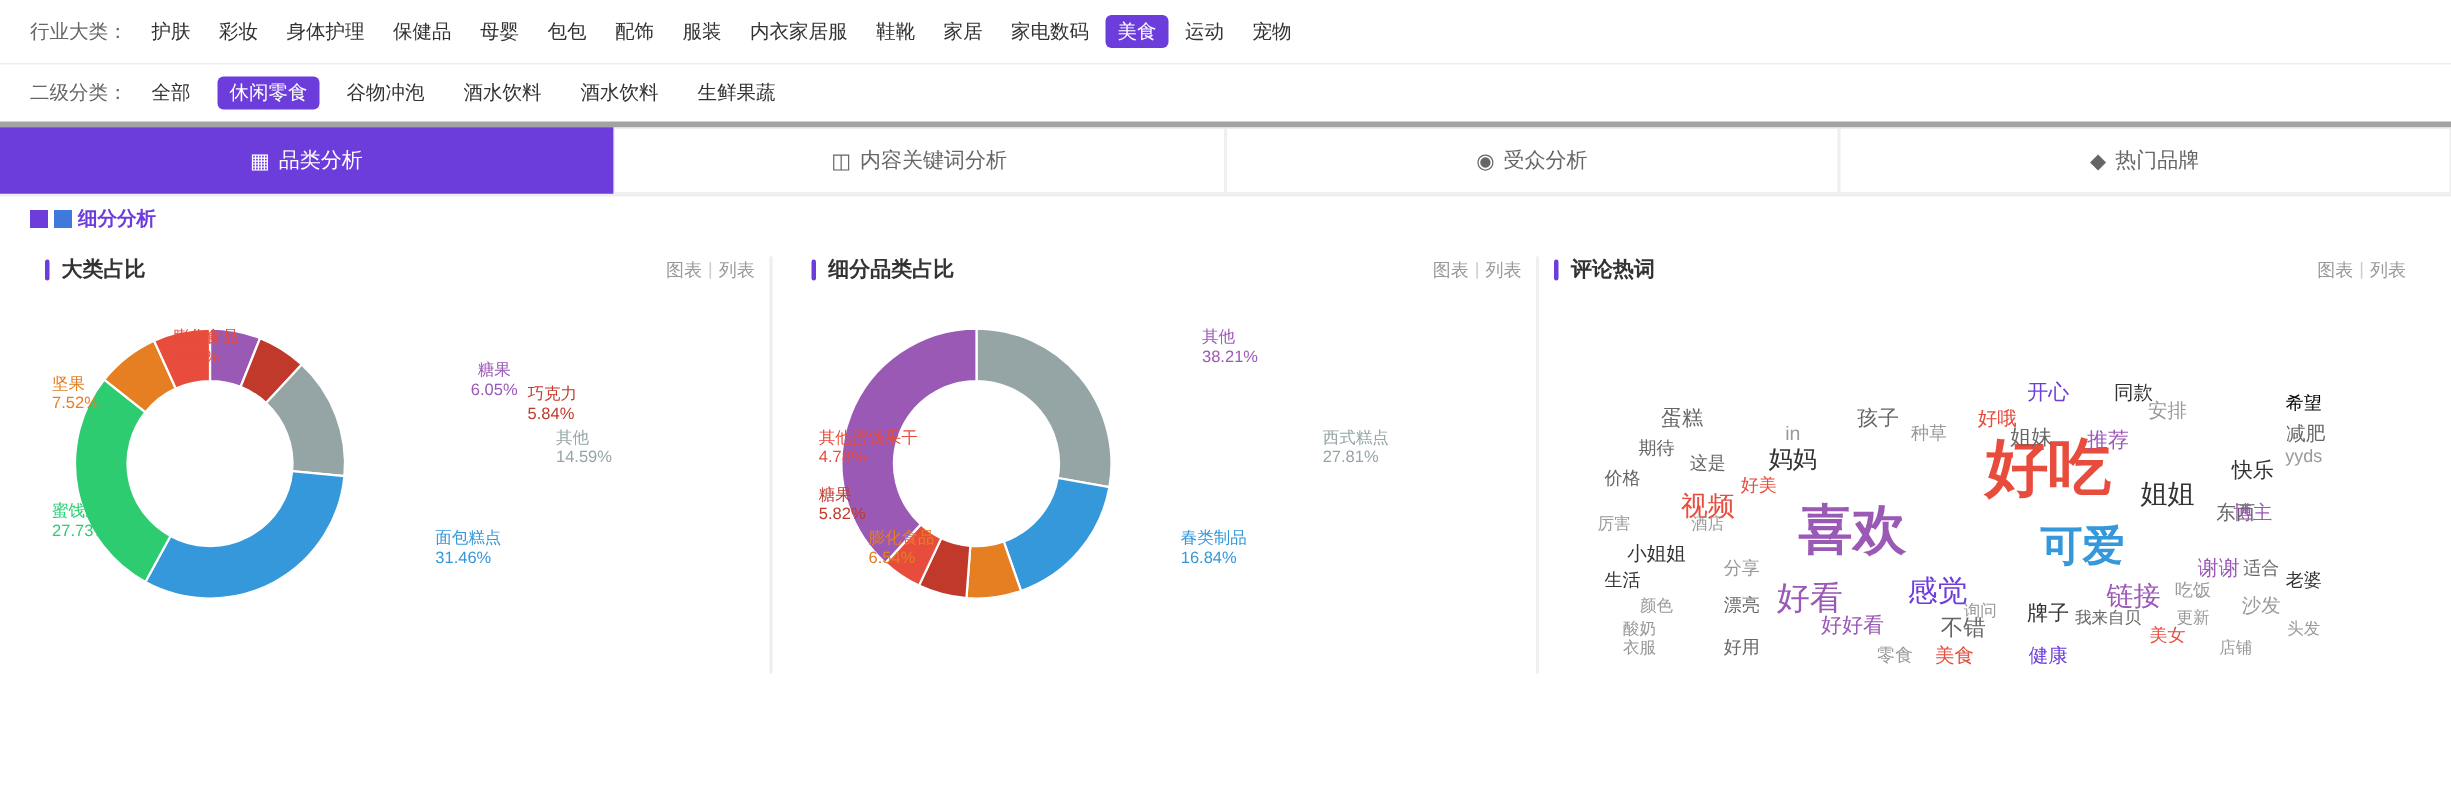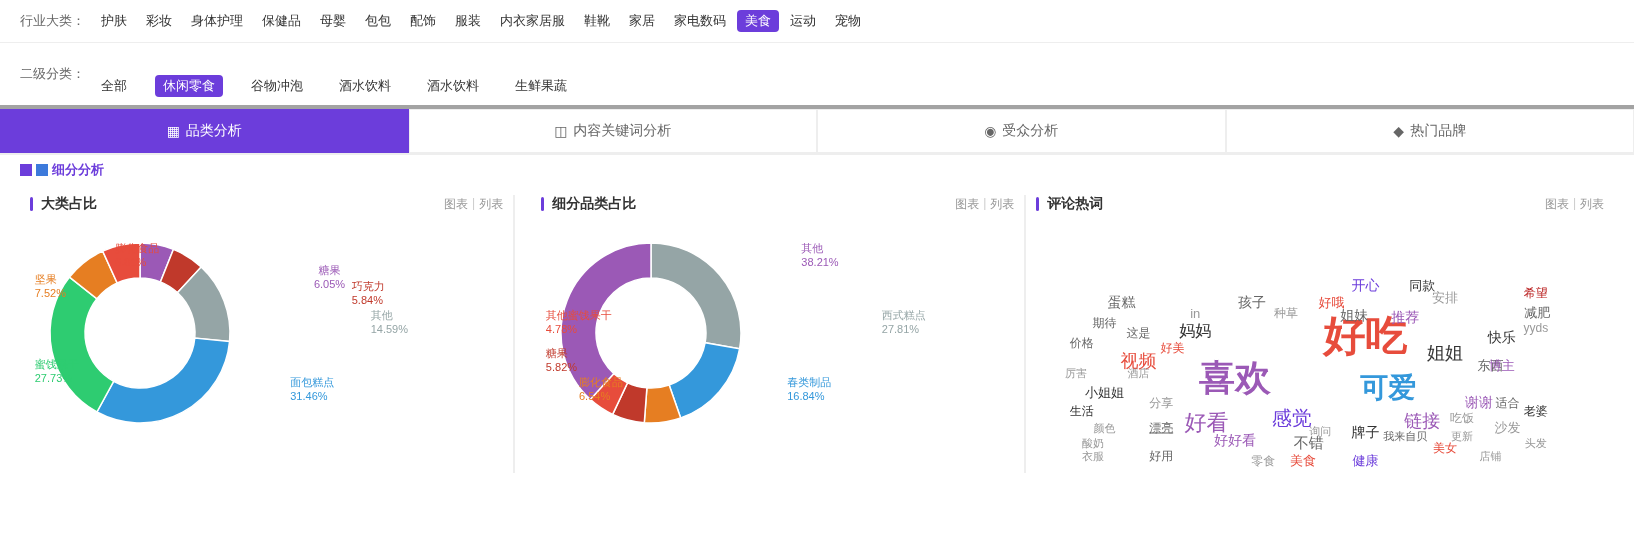--- a/index.html
+++ b/index.html
@@ -51,21 +51,21 @@
       <span class="filter-item">家居</span>
       <span class="filter-item">家电数码</span>
       <span class="filter-item active">美食</span>
       <span class="filter-item">运动</span>
       <span class="filter-item">宠物</span>
     </div>
 </div>
 
 <div class="second-filter">
   <span class="filter-label">二级分类：</span>
-  <div id="sub-category-items" style="display: flex; gap: 20px; margin-top: 24px;">
+  <div id="sub-category-items" style="display: flex; gap: 10px;">
       <span class="filter-item">全部</span>
       <span class="filter-item active">休闲零食</span>
       <span class="filter-item">谷物冲泡</span>
       <span class="filter-item">酒水饮料</span>
       <span class="filter-item">酒水饮料</span>
       <span class="filter-item">生鲜果蔬</span>
     </div>
 </div>
 
 <div class="tabs">
@@ -197,37 +197,37 @@
         <span class="word" style="left: 35%; top: 87%; font-size: 14px; color: rgb(155, 89, 182); font-weight: normal; transform: translate(-50%, -50%);">好好看</span>
         <span class="word" style="left: 12%; top: 68%; font-size: 13px; color: rgb(51, 51, 51); font-weight: normal; transform: translate(-50%, -50%);">小姐姐</span>
         <span class="word" style="left: 22%; top: 72%; font-size: 12px; color: rgb(153, 153, 153); font-weight: normal; transform: translate(-50%, -50%);">分享</span>
         <span class="word" style="left: 44%; top: 36%; font-size: 12px; color: rgb(153, 153, 153); font-weight: normal; transform: translate(-50%, -50%);">种草</span>
         <span class="word" style="left: 80%; top: 57%; font-size: 13px; color: rgb(102, 102, 102); font-weight: normal; transform: translate(-50%, -50%);">东西</span>
         <span class="word" style="left: 58%; top: 25%; font-size: 14px; color: rgb(108, 61, 219); font-weight: normal; transform: translate(-50%, -50%);">开心</span>
         <span class="word" style="left: 68%; top: 25%; font-size: 13px; color: rgb(51, 51, 51); font-weight: normal; transform: translate(-50%, -50%);">同款</span>
         <span class="word" style="left: 50%; top: 83%; font-size: 11px; color: rgb(153, 153, 153); font-weight: normal; transform: translate(-50%, -50%);">询问</span>
         <span class="word" style="left: 75%; top: 78%; font-size: 12px; color: rgb(153, 153, 153); font-weight: normal; transform: translate(-50%, -50%);">吃饭</span>
         <span class="word" style="left: 83%; top: 72%; font-size: 12px; color: rgb(102, 102, 102); font-weight: normal; transform: translate(-50%, -50%);">适合</span>
-        <span class="word" style="left: 22%; top: 82%; font-size: 12px; color: rgb(102, 102, 102); font-weight: normal; transform: translate(-50%, -50%); text-decoration: underline;">漂亮</span>
+        <span class="word" style="left: 22%; top: 82%; font-size: 12px; color: rgb(102, 102, 102); font-weight: normal; transform: translate(-50%, -50%);">漂亮</span>
         <span class="word" style="left: 28%; top: 36%; font-size: 13px; color: rgb(153, 153, 153); font-weight: normal; transform: translate(-50%, -50%);">in</span>
         <span class="word" style="left: 82%; top: 57%; font-size: 13px; color: rgb(155, 89, 182); font-weight: normal; transform: translate(-50%, -50%);">博主</span>
         <span class="word" style="left: 8%; top: 75%; font-size: 12px; color: rgb(51, 51, 51); font-weight: normal; transform: translate(-50%, -50%);">生活</span>
         <span class="word" style="left: 12%; top: 82%; font-size: 11px; color: rgb(153, 153, 153); font-weight: normal; transform: translate(-50%, -50%);">颜色</span>
         <span class="word" style="left: 8%; top: 48%; font-size: 12px; color: rgb(102, 102, 102); font-weight: normal; transform: translate(-50%, -50%);">价格</span>
         <span class="word" style="left: 18%; top: 44%; font-size: 12px; color: rgb(102, 102, 102); font-weight: normal; transform: translate(-50%, -50%);">这是</span>
         <span class="word" style="left: 24%; top: 50%; font-size: 12px; color: rgb(231, 76, 60); font-weight: normal; transform: translate(-50%, -50%);">好美</span>
         <span class="word" style="left: 18%; top: 60%; font-size: 11px; color: rgb(153, 153, 153); font-weight: normal; transform: translate(-50%, -50%);">酒店</span>
         <span class="word" style="left: 10%; top: 88%; font-size: 11px; color: rgb(153, 153, 153); font-weight: normal; transform: translate(-50%, -50%);">酸奶</span>
         <span class="word" style="left: 83%; top: 82%; font-size: 13px; color: rgb(153, 153, 153); font-weight: normal; transform: translate(-50%, -50%);">沙发</span>
         <span class="word" style="left: 88%; top: 75%; font-size: 12px; color: rgb(51, 51, 51); font-weight: normal; transform: translate(-50%, -50%);">老婆</span>
         <span class="word" style="left: 88%; top: 88%; font-size: 11px; color: rgb(153, 153, 153); font-weight: normal; transform: translate(-50%, -50%);">头发</span>
         <span class="word" style="left: 72%; top: 90%; font-size: 12px; color: rgb(231, 76, 60); font-weight: normal; transform: translate(-50%, -50%);">美女</span>
         <span class="word" style="left: 10%; top: 93%; font-size: 11px; color: rgb(153, 153, 153); font-weight: normal; transform: translate(-50%, -50%);">衣服</span>
         <span class="word" style="left: 22%; top: 93%; font-size: 12px; color: rgb(102, 102, 102); font-weight: normal; transform: translate(-50%, -50%);">好用</span>
         <span class="word" style="left: 80%; top: 93%; font-size: 11px; color: rgb(153, 153, 153); font-weight: normal; transform: translate(-50%, -50%);">店铺</span>
         <span class="word" style="left: 88%; top: 42%; font-size: 12px; color: rgb(153, 153, 153); font-weight: normal; transform: translate(-50%, -50%);">yyds</span>
-        <span class="word" style="left: 88%; top: 28%; font-size: 12px; color: #b91c1c; font-weight: normal; transform: translate(-50%, -50%);">希望</span>
+        <span class="word" style="left: 88%; top: 28%; font-size: 12px; color: #000000; font-weight: normal; transform: translate(-50%, -50%);">希望</span>
         <span class="word" style="left: 75%; top: 85%; font-size: 11px; color: rgb(153, 153, 153); font-weight: normal; transform: translate(-50%, -50%);">更新</span>
         <span class="word" style="left: 12%; top: 40%; font-size: 12px; color: rgb(102, 102, 102); font-weight: normal; transform: translate(-50%, -50%);">期待</span>
         <span class="word" style="left: 7%; top: 60%; font-size: 11px; color: rgb(153, 153, 153); font-weight: normal; transform: translate(-50%, -50%);">厉害</span>
       </div>
   </div>
 </div>
 
 </body></html>

